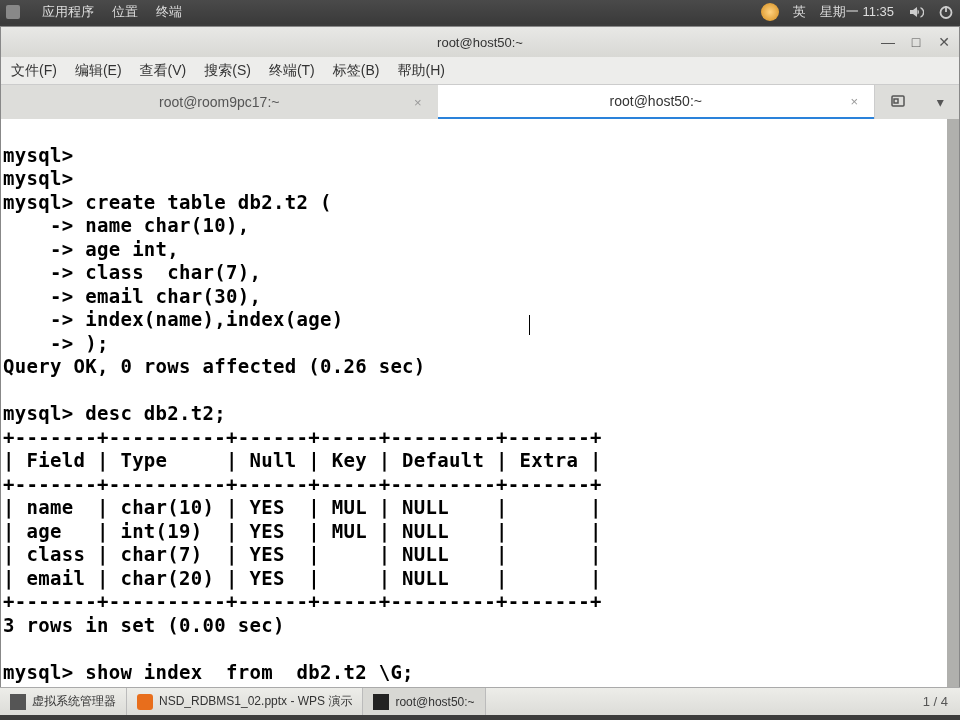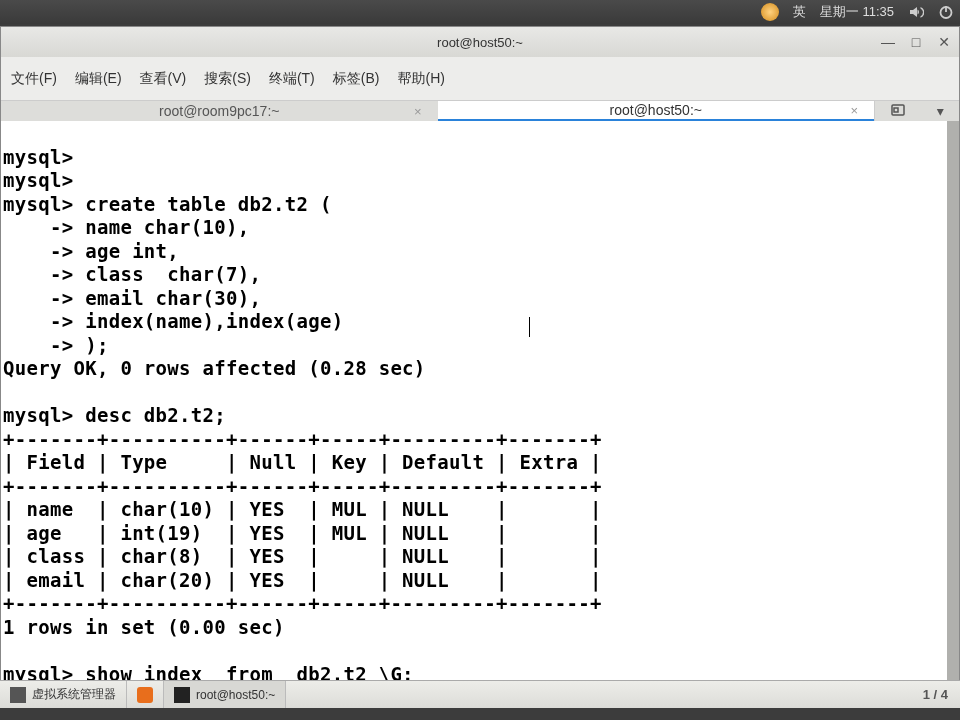--- a/index.html
+++ b/index.html
@@ -10,48 +10,54 @@
 .top-panel .right { margin-left: auto; display: flex; gap: 14px; align-items: center; }
 .top-panel .app-icon { width: 14px; height: 14px; background: #888; border-radius: 2px; margin-right: 4px; }
 .top-panel .ime-icon { width: 18px; height: 18px; background: radial-gradient(circle, #ffd280, #d48c1c); border-radius: 50%; }
 .top-panel .sys-icon { width: 16px; height: 16px; color: #ccc; }
 
 .window { position: absolute; top: 26px; left: 0; width: 960px; height: 670px; background: #eeeeec; border: 1px solid #888; }
 .titlebar { height: 30px; display: flex; align-items: center; justify-content: center; background: linear-gradient(#e8e8e6, #d8d8d4); position: relative; font-size: 13px; color: #333; }
 .titlebar .win-ctrls { position: absolute; right: 6px; display: flex; gap: 10px; }
 .titlebar .win-ctrl { width: 18px; height: 18px; display: flex; align-items: center; justify-content: center; cursor: pointer; color: #555; font-size: 14px; }
 
-.menubar { height: 44px; display: flex; align-items: center; background: #ededeb; padding: 0 6px; gap: 10px; font-size: 14px; color: #333; border-bottom: 1px solid #ccc; }
+.menubar { height: 28px; display: flex; align-items: center; background: #ededeb; padding: 0 6px; gap: 10px; font-size: 14px; color: #333; border-bottom: 1px solid #ccc; }
 .menubar span { padding: 2px 4px; cursor: pointer; }
 
-.tabbar { height: 20px; display: flex; align-items: stretch; background: #ddddda; }
+.tabbar { height: 34px; display: flex; align-items: stretch; background: #ddddda; }
 .tab { flex: 1; display: flex; align-items: center; justify-content: center; position: relative; font-size: 14px; color: #555; cursor: pointer; }
 .tab.active { background: #fff; color: #333; border-bottom: 2px solid #2a82da; }
 .tab .close-x { position: absolute; right: 16px; color: #999; font-size: 13px; }
 .tab-extras { width: 85px; display: flex; align-items: center; justify-content: space-around; border-left: 1px solid #ccc; }
 .tab-extras .ext-ico { cursor: pointer; color: #555; font-size: 14px; }
 
 .terminal { height: 572px; background: #fff; color: #000; font-family: "DejaVu Sans Mono", "Courier New", monospace; font-size: 19px; line-height: 23.5px; padding: 1px 2px; white-space: pre; overflow: hidden; position: relative; letter-spacing: 0.3px; font-weight: 550; }
 .terminal .scrollbar { position: absolute; right: 0; top: 0; width: 12px; height: 100%; background: #e5e5e3; }
 .terminal .scroll-thumb { position: absolute; right: 0; top: 0; width: 12px; height: 100%; background: #b0b0ad; }
 .terminal .cursor-i { position: absolute; left: 528px; top: 196px; width: 1px; height: 20px; background: #000; }
 
-.bottom-panel { position: absolute; bottom: 12px; left: 0; width: 960px; height: 28px; background: linear-gradient(#edede9, #dcdcd8); display: flex; align-items: center; font-size: 12px; color: #333; border-top: 1px solid #aaa; }
+.bottom-panel { position: absolute; bottom: 5px; left: 0; width: 960px; height: 28px; background: linear-gradient(#edede9, #dcdcd8); display: flex; align-items: center; font-size: 12px; color: #333; border-top: 1px solid #aaa; }
 .task { display: flex; align-items: center; height: 100%; padding: 0 10px; border-right: 1px solid #bbb; cursor: pointer; gap: 6px; }
 .task.active { background: #d8d8d4; }
 .task .tico { width: 16px; height: 16px; display: inline-block; }
 .task .tico.vm { background: #555; }
 .task .tico.wps { background: #e86e1c; border-radius: 3px; }
 .task .tico.term { background: #222; }
-.pager { margin-left: auto; padding: 0 12px; font-size: 13px; color: #555; font-weight: bold; }
+.pager { margin-left: auto; padding: 0 12px; font-size: 13px; color: #555; }
 </style>
 </head>
 <body>
 
 <div class="top-panel">
+  <div class="left">
+    <span class="app-icon"></span>
+    <span>应用程序</span>
+    <span>位置</span>
+    <span>终端</span>
+  </div>
   <div class="right">
     <span class="ime-icon"></span>
     <span>英</span>
     <span>星期一 11:35</span>
     <span class="sys-icon">
       <svg viewBox="0 0 16 16" width="16" height="16" fill="currentColor">
           <path d="M2 6v4h3l4 3V3L5 6H2zm9 2a3 3 0 0 0-1.5-2.6v5.2A3 3 0 0 0 11 8zm1.5-5v1.4A5 5 0 0 1 15 8a5 5 0 0 1-2.5 4.3V13.7A6.5 6.5 0 0 0 16.5 8 6.5 6.5 0 0 0 12.5 3z"></path>
         </svg>
     </span>
     <span class="sys-icon">
@@ -106,48 +112,49 @@
   <div class="terminal">
 <span>mysql&gt;</span>
 <span>mysql&gt;</span>
 <span>mysql&gt; create table db2.t2 (</span>
 <span>    -&gt; name char(10),</span>
 <span>    -&gt; age int,</span>
 <span>    -&gt; class  char(7),</span>
 <span>    -&gt; email char(30),</span>
 <span>    -&gt; index(name),index(age)</span>
 <span>    -&gt; );</span>
-<span>Query OK, 0 rows affected (0.28 sec)</span>
+<span>Query OK, 0 rows affected (0.26 sec)</span>
 <span></span>
 <span>mysql&gt; desc db2.t2;</span>
 <span>+-------+----------+------+-----+---------+-------+</span>
 <span>| Field | Type     | Null | Key | Default | Extra |</span>
 <span>+-------+----------+------+-----+---------+-------+</span>
 <span>| name  | char(10) | YES  | MUL | NULL    |       |</span>
 <span>| age   | int(19)  | YES  | MUL | NULL    |       |</span>
-<span>| class | char(8)  | YES  |     | NULL    |       |</span>
+<span>| class | char(7)  | YES  |     | NULL    |       |</span>
 <span>| email | char(20) | YES  |     | NULL    |       |</span>
 <span>+-------+----------+------+-----+---------+-------+</span>
-<span>1 rows in set (0.00 sec)</span>
+<span>3 rows in set (0.00 sec)</span>
 <span></span>
 <span>mysql&gt; show index  from  db2.t2 \G;</span>
 <span>*************************** 1. row ***************************</span>
     <div class="cursor-i"></div>
     <div class="scrollbar">
       <div class="scroll-thumb"></div>
     </div>
   </div>
 </div>
 
 <div class="bottom-panel">
   <div class="task">
     <span class="tico vm"></span>
     <span>虚拟系统管理器</span>
   </div>
   <div class="task">
     <span class="tico wps"></span>
+    <span>NSD_RDBMS1_02.pptx - WPS 演示</span>
   </div>
   <div class="task active">
     <span class="tico term"></span>
     <span>root@host50:~</span>
   </div>
   <div class="pager">1 / 4</div>
 </div>
 
 </body></html>

